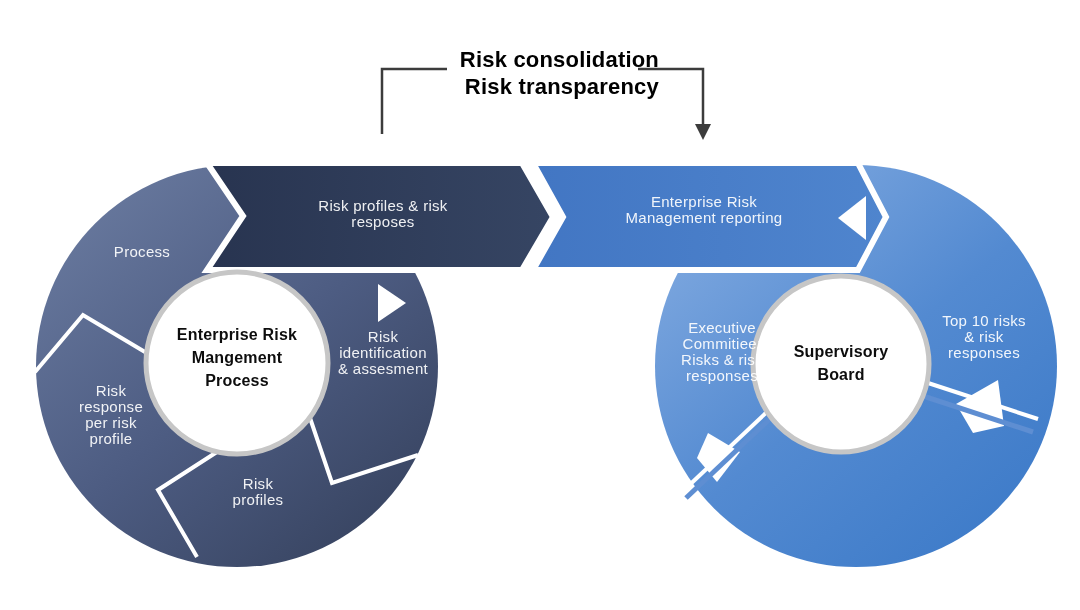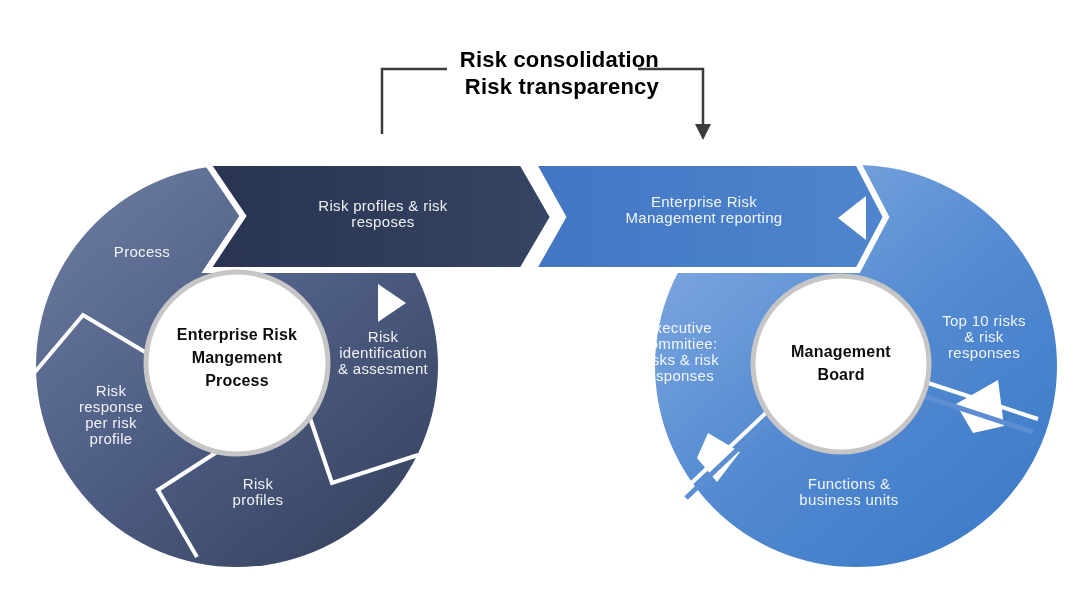--- a/index.html
+++ b/index.html
@@ -120,22 +120,20 @@
 profiles</div>
   <div class="lbl-center" style="left:152px;top:323px;width:170px;">Enterprise Risk
 Mangement
 Process</div>
 
   <div class="lbl" style="left:574px;top:194px;width:260px;">Enterprise Risk
 Management reporting</div>
   <div class="lbl" style="left:919px;top:313px;width:130px;">Top 10 risks
 &amp; risk
 responses</div>
-  <div class="lbl" style="left:608px;top:320px;width:140px;">Executive
+  <div class="lbl" style="left:652px;top:320px;width:140px;">Executive
 Commitiee:
 Risks &amp; risk
 responses</div>
-  <div class="lbl" style="left:769px;top:476px;width:160px;">Functions &amp;
-business units</div>
-  <div class="lbl-center" style="left:766px;top:340px;width:150px;">Management
+  <div class="lbl-center" style="left:766px;top:340px;width:150px;">Supervisory
 Board</div>
 
 </div>
 
 </body></html>

